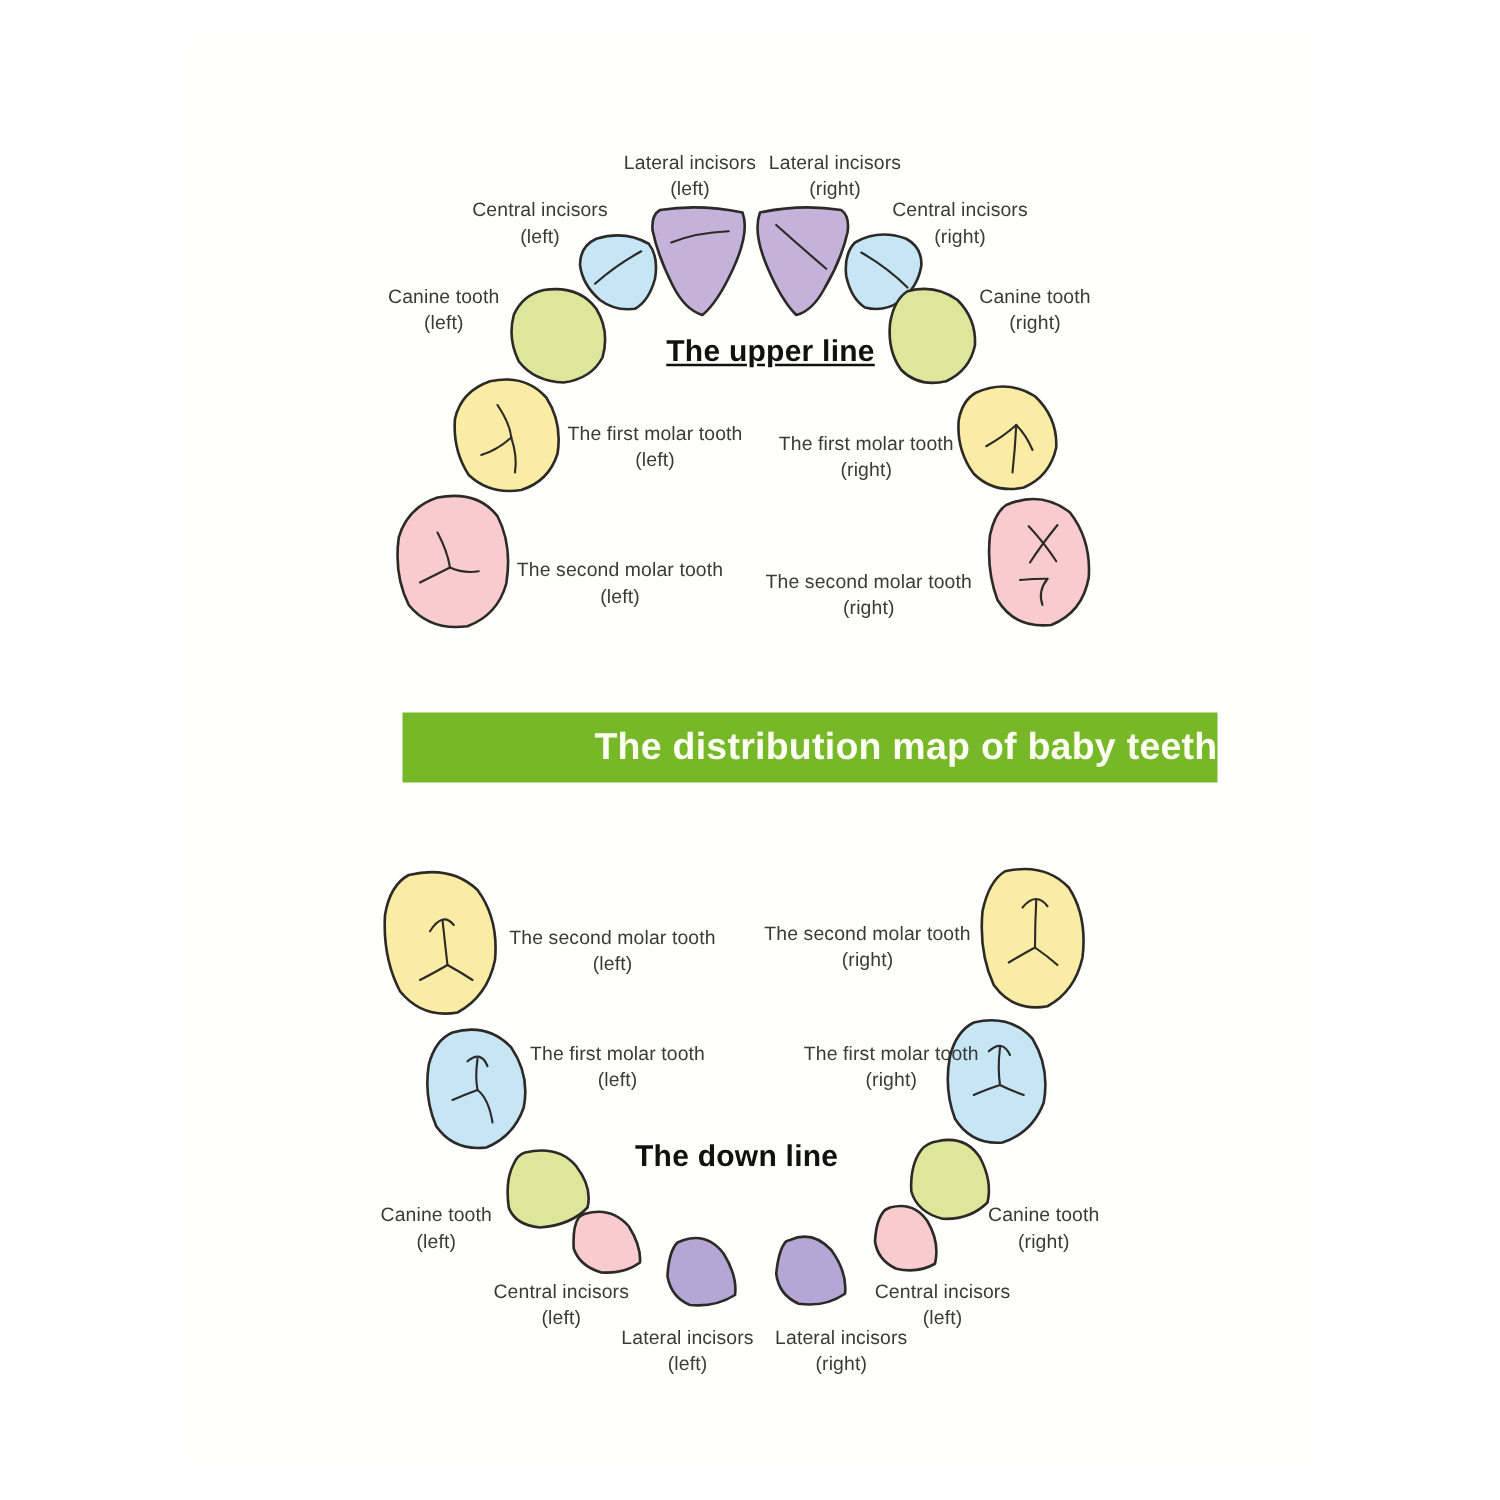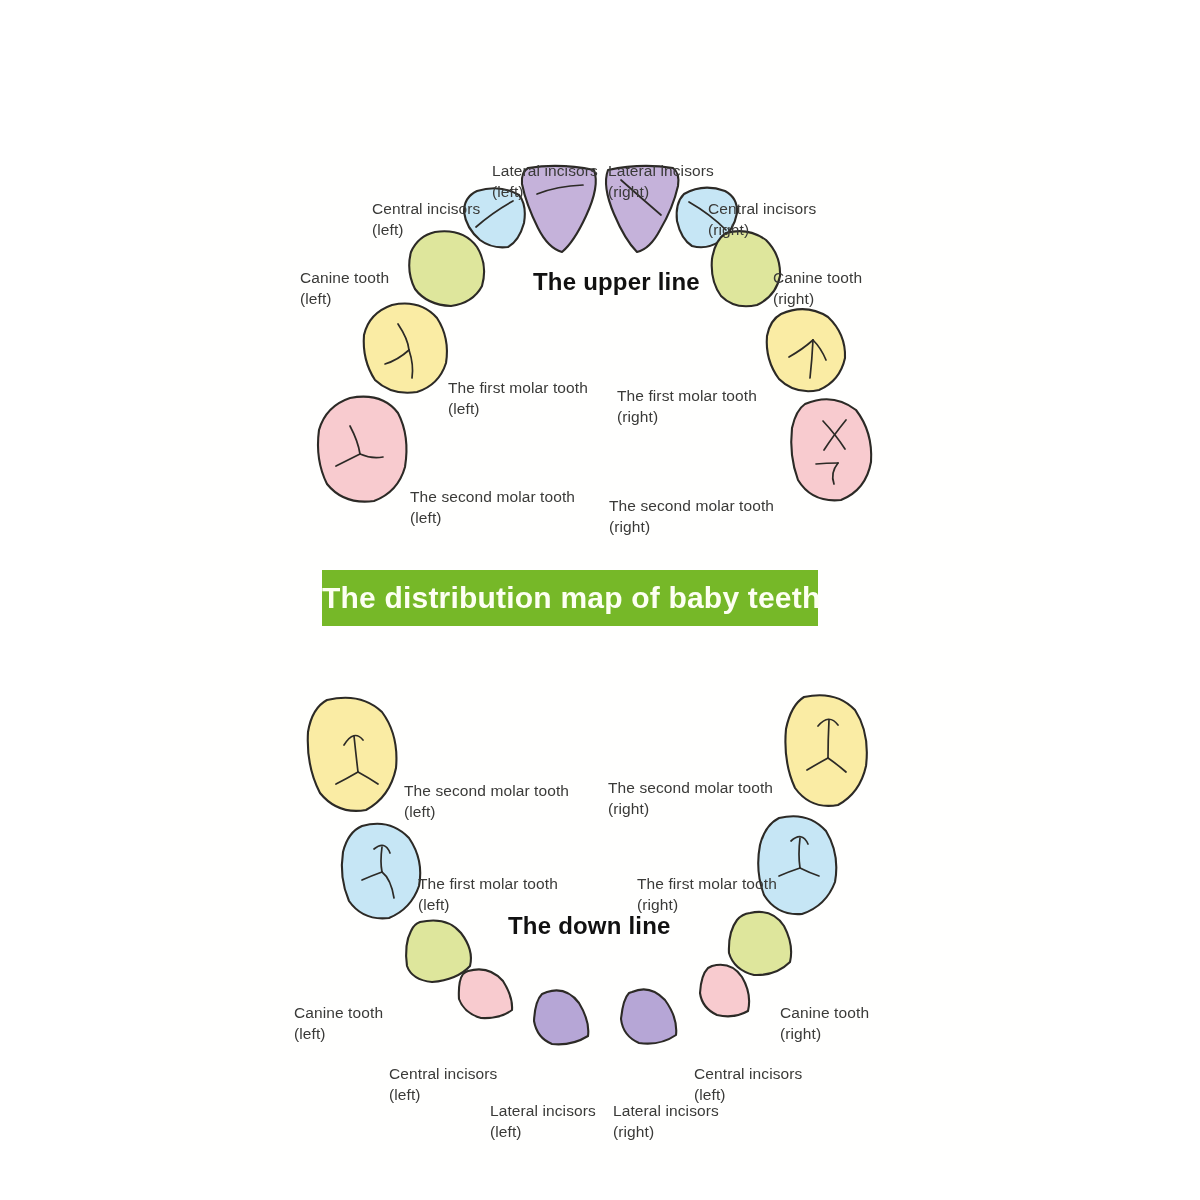--- a/index.html
+++ b/index.html
@@ -40,44 +40,43 @@
     stroke: #2c2a26;
     stroke-width: 1.7;
     stroke-linecap: round;
     stroke-linejoin: round;
   }
   .lbl {
     position: absolute;
     color: #3a3a38;
     font-size: 15.5px;
     line-height: 21px;
-    text-align: left;
+    text-align: center;
     white-space: nowrap;
     letter-spacing: 0.1px;
-    margin-top: 40px;
   }
   .lbl .sub { display: block; }
   .arch-caption {
     position: absolute;
     color: #111111;
     font-size: 24px;
     font-weight: bold;
     white-space: nowrap;
     letter-spacing: 0.2px;
   }
   #title-banner {
     position: absolute;
     left: 322px;
     top: 570px;
-    width: 496px;
+    width: 652px;
     height: 56px;
     background: #76b828;
     display: flex;
     align-items: center;
-    justify-content: flex-start;
+    justify-content: flex-end;
   }
   #title-banner .banner-text {
     color: #fdfff2;
     font-size: 30px;
     font-weight: bold;
     letter-spacing: 0.2px;
     white-space: nowrap;
   }
 </style>
 </head>
@@ -247,21 +246,21 @@
   <div class="lbl" style="left:410px; top:446px; width:172px;">
     <span>The second molar tooth</span>
     <span class="sub">(left)</span>
   </div>
 
   <div class="lbl" style="left:609px; top:455px; width:172px;">
     <span>The second molar tooth</span>
     <span class="sub">(right)</span>
   </div>
 
-  <div class="arch-caption" style="left:533px; top:268px;">The upper line</div>
+  <div class="arch-caption" style="left:533px; top:268px;text-decoration:underline;">The upper line</div>
 
   <div id="title-banner">
     <span class="banner-text">The distribution map of baby teeth</span>
   </div>
 
   <div class="lbl" style="left:404px; top:740px; width:172px;">
     <span>The second molar tooth</span>
     <span class="sub">(left)</span>
   </div>
 

